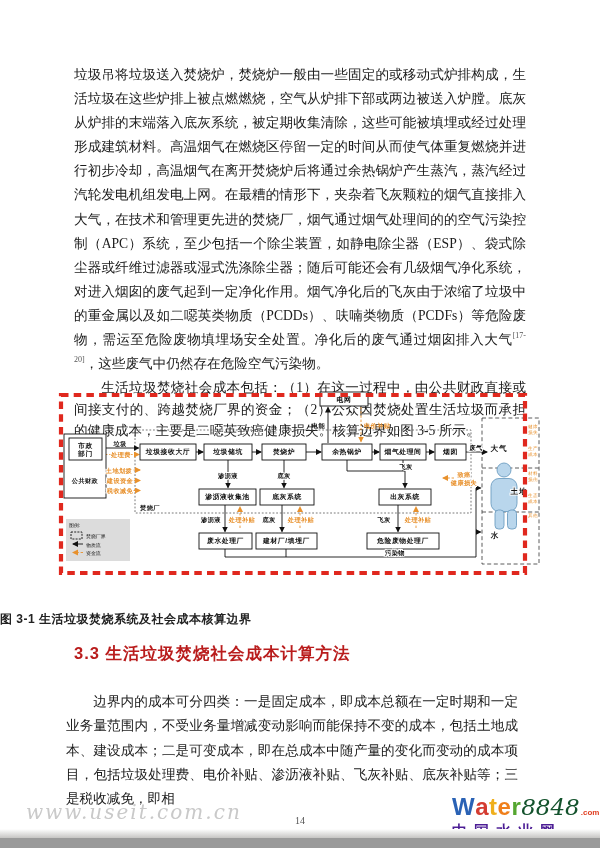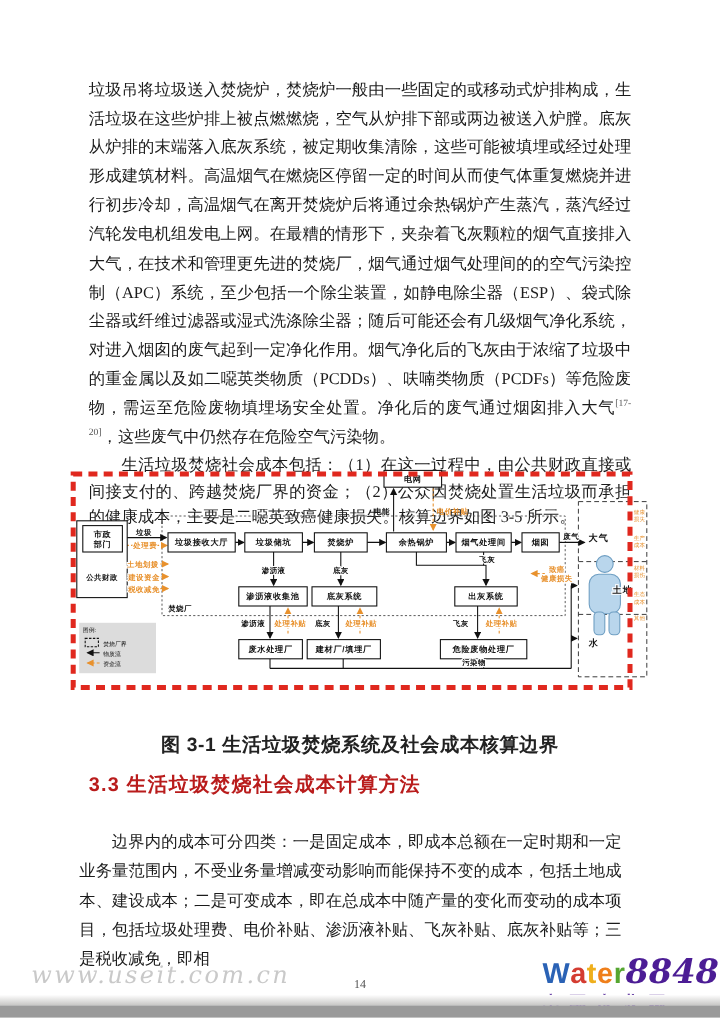--- a/index.html
+++ b/index.html
@@ -3,36 +3,36 @@
 <meta charset="utf-8">
 <style>
   html,body{margin:0;padding:0;background:#9a9a9a;}
   .page{position:relative;width:600px;height:838px;background:#ffffff;overflow:hidden;
         font-family:"Liberation Serif","DejaVu Serif",serif;}
   .text-block{position:absolute;top:63px;left:74px;width:452px;font-size:13.6px;
         line-height:24.1px;text-align:justify;color:#1b1b1b;}
   .text-block p{margin:0;}
   .p2{text-indent:2em;line-height:21.6px;margin-top:1px !important;}
   sup.ref{font-size:8px;color:#555;vertical-align:super;line-height:0;}
-  .figure-caption{position:absolute;top:611px;left:0;width:600px;text-align:center;
-        font-family:"Liberation Sans","DejaVu Sans",sans-serif;font-size:16px;font-weight:700;color:#222;letter-spacing:.5px;}
+  .figure-caption{position:absolute;top:611px;left:0;width:600px;text-align:left;
+        font-family:"Liberation Sans","DejaVu Sans",sans-serif;font-size:12px;font-weight:700;color:#222;letter-spacing:.5px;}
   .section-heading{position:absolute;top:643px;left:74px;margin:0;
         font-family:"Liberation Sans","DejaVu Sans",sans-serif;font-size:16.5px;font-weight:700;color:#b91c1c;letter-spacing:1px;}
   .p3-block{position:absolute;top:690px;left:66px;width:452px;font-size:13.6px;
         line-height:24.3px;text-align:justify;color:#1b1b1b;}
   .p3-block p{margin:0;text-indent:2em;}
   .page-number{position:absolute;top:783px;left:0;width:600px;text-align:center;
         font-size:10px;color:#555;margin-top:32px;}
   .wm-left{position:absolute;left:26px;top:800px;font-style:italic;font-size:20px;
         color:#c9c9c9;letter-spacing:2px;font-family:"DejaVu Serif","Liberation Serif",serif;text-align:center;}
   .wm-right{position:absolute;left:452px;top:793px;width:146px;
         font-family:"Liberation Sans","DejaVu Sans",sans-serif;}
   .wm-line1{display:flex;align-items:baseline;}
   .wm-word{font-size:24px;font-weight:800;letter-spacing:.5px;}
-  .wm-num{font-size:28px;font-weight:700;font-style:italic;color:#4c1d95;
+  .wm-num{font-size:23px;font-weight:400;font-style:italic;color:#14532d;
         font-family:"DejaVu Serif","Liberation Serif",serif;}
   .wm-tld{font-size:8px;font-weight:700;color:#E04023;margin-left:1px;}
   .wm-sub{font-size:15px;font-weight:700;color:#4c1d95;letter-spacing:7px;margin-top:1px;white-space:nowrap;}
   .diagram{position:absolute;left:58px;top:391px;width:482px;height:192px;}
   .edge-bottom{position:absolute;left:0;bottom:0;width:600px;height:9px;
         background:linear-gradient(#ffffff,#c6c5c3);}
   
   svg text{font-family:"Liberation Sans","DejaVu Sans",sans-serif;fill:#111;}
   .bt{font-size:6.8px;font-weight:700;letter-spacing:.6px;}
   .lb{font-size:6.2px;font-weight:700;letter-spacing:.4px;}

